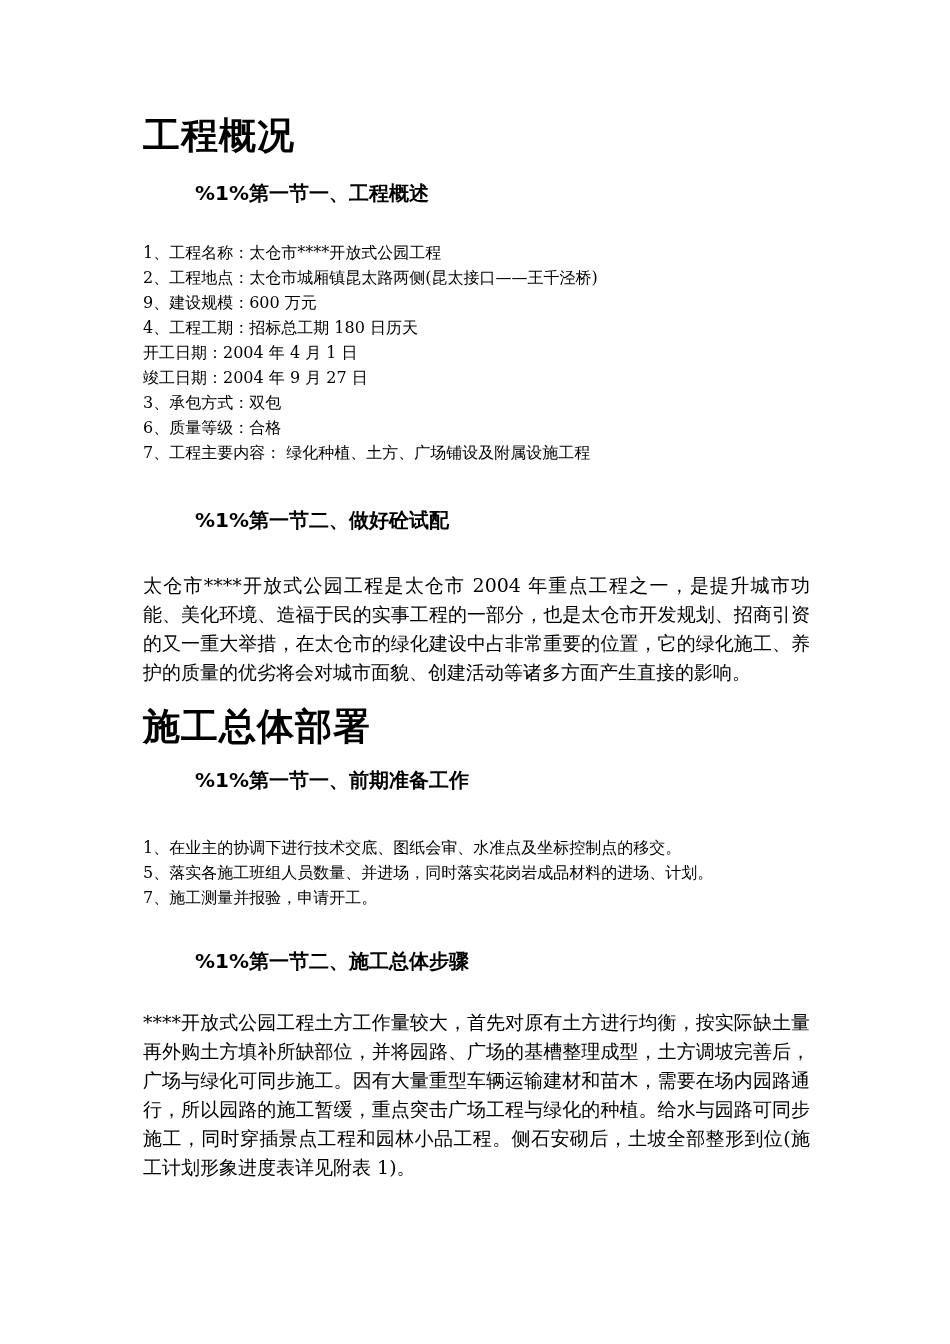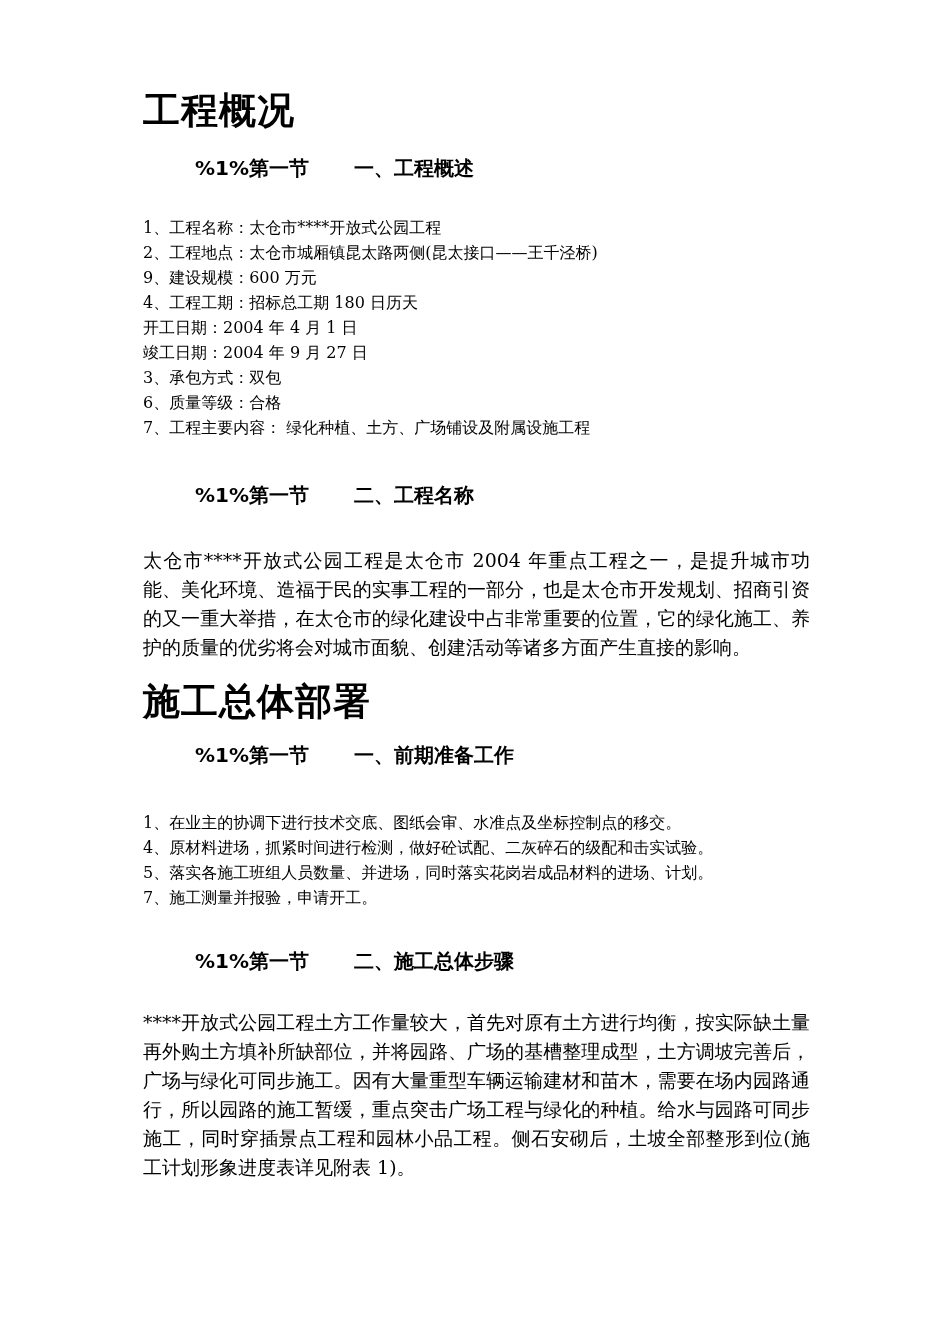--- a/index.html
+++ b/index.html
@@ -7,21 +7,21 @@
     padding: 0;
     background: #ffffff;
   }
   .page {
     position: relative;
     width: 950px;
     height: 1344px;
     background: #ffffff;
     color: #000000;
     box-sizing: border-box;
-    padding: 87px 140px 0 143px;
+    padding: 112px 140px 0 143px;
     font-family: "DejaVu Serif", "Liberation Serif", serif;
     overflow: hidden;
   }
   .chapter-title {
     margin: 0;
     font-family: "DejaVu Serif", "Liberation Serif", serif;
     font-weight: bold;
     font-size: 37px;
     line-height: 1.25;
     letter-spacing: 1px;
@@ -32,21 +32,20 @@
   .section-heading {
     margin: 22px 0 0 52px;
     font-family: "DejaVu Sans", "Liberation Sans", sans-serif;
     font-weight: bold;
     font-size: 20px;
     line-height: 1.3;
     display: flex;
     align-items: baseline;
   }
   .section-heading .heading-prefix {
-    margin-right: 45px;
     white-space: nowrap;
     text-align: center;
   }
   .section-heading.after-list {
     margin-top: 42px;
   }
   .section-heading.after-title2 {
     margin-top: 17px;
   }
   .section-heading.after-list2 {
@@ -95,35 +94,34 @@
     <p class="body-line">4、工程工期：招标总工期 180 日历天</p>
     <p class="body-line">开工日期：2004 年 4 月 1 日</p>
     <p class="body-line">竣工日期：2004 年 9 月 27 日</p>
     <p class="body-line">3、承包方式：双包</p>
     <p class="body-line">6、质量等级：合格</p>
     <p class="body-line">7、工程主要内容： 绿化种植、土方、广场铺设及附属设施工程</p>
   </div>
 
   <h2 class="section-heading after-list">
     <span class="heading-prefix">%1%第一节</span>
-    <span class="heading-text">二、工程名称</span>
+    <span class="heading-text">二、做好砼试配</span>
   </h2>
 
   <p class="body-paragraph">太仓市****开放式公园工程是太仓市 2004 年重点工程之一，是提升城市功能、美化环境、造福于民的实事工程的一部分，也是太仓市开发规划、招商引资的又一重大举措，在太仓市的绿化建设中占非常重要的位置，它的绿化施工、养护的质量的优劣将会对城市面貌、创建活动等诸多方面产生直接的影响。</p>
 
   <h1 class="chapter-title second">施工总体部署</h1>
 
   <h2 class="section-heading after-title2">
     <span class="heading-prefix">%1%第一节</span>
     <span class="heading-text">一、前期准备工作</span>
   </h2>
 
   <div class="body-list second">
     <p class="body-line">1、在业主的协调下进行技术交底、图纸会审、水准点及坐标控制点的移交。</p>
-    <p class="body-line">4、原材料进场，抓紧时间进行检测，做好砼试配、二灰碎石的级配和击实试验。</p>
     <p class="body-line">5、落实各施工班组人员数量、并进场，同时落实花岗岩成品材料的进场、计划。</p>
     <p class="body-line">7、施工测量并报验，申请开工。</p>
   </div>
 
   <h2 class="section-heading after-list2">
     <span class="heading-prefix">%1%第一节</span>
     <span class="heading-text">二、施工总体步骤</span>
   </h2>
 
   <p class="body-paragraph second">****开放式公园工程土方工作量较大，首先对原有土方进行均衡，按实际缺土量再外购土方填补所缺部位，并将园路、广场的基槽整理成型，土方调坡完善后，广场与绿化可同步施工。因有大量重型车辆运输建材和苗木，需要在场内园路通行，所以园路的施工暂缓，重点突击广场工程与绿化的种植。给水与园路可同步施工，同时穿插景点工程和园林小品工程。侧石安砌后，土坡全部整形到位(施工计划形象进度表详见附表 1)。</p>

